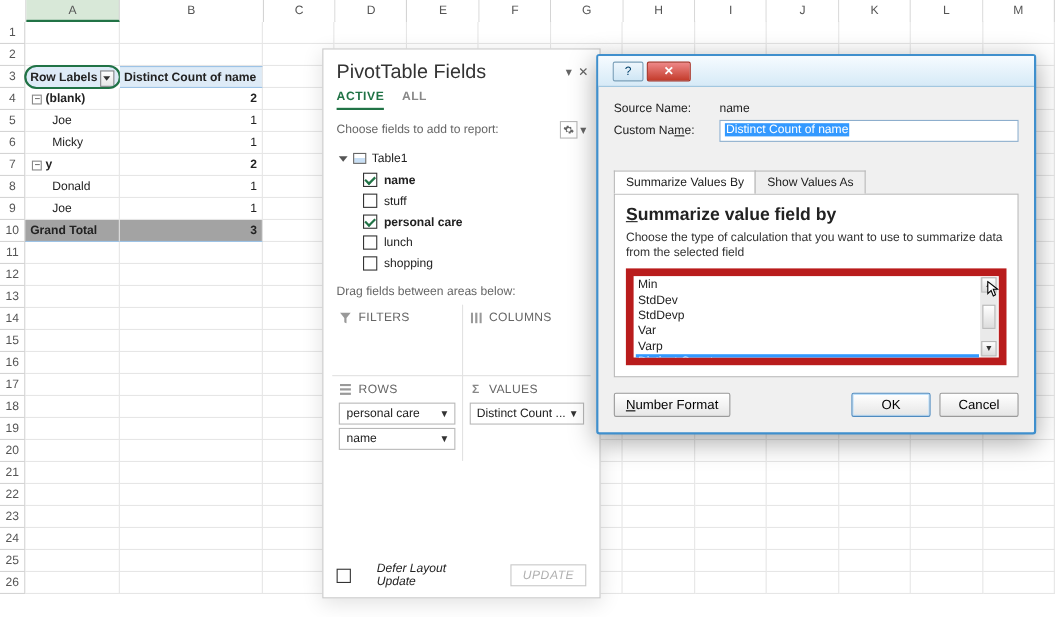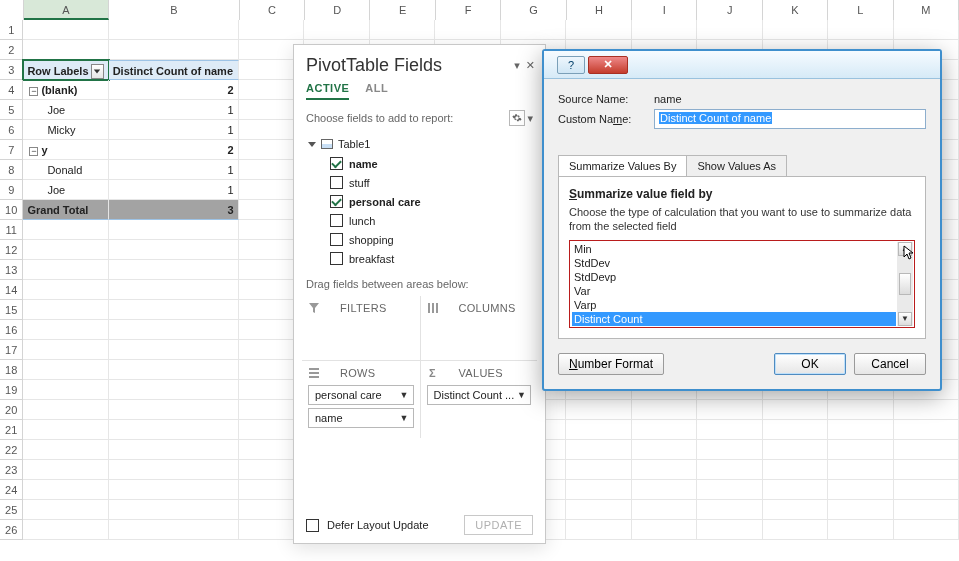--- a/index.html
+++ b/index.html
@@ -24,21 +24,21 @@
   .hcell.colA { background: #d8e8d8; border-bottom:2px solid #217346; }
 
   
   .pv-header { background: #deebf7; font-weight: 600; border-top:1px solid #9dc3e6; border-bottom:1px solid #9dc3e6; }
   .dropdown-btn { display:inline-flex; align-items:center; justify-content:center; width:15px; height:15px; border:1px solid #888; background:linear-gradient(#fff,#e6e6e6); margin-left:2px; }
   .dropdown-btn svg { width:8px; height:8px; }
   .exp { display:inline-block; width:9px; height:9px; border:1px solid #888; text-align:center; line-height:7px; font-size:9px; margin-right:3px; color:#333; }
   .bold { font-weight:600; }
   .numcell { text-align:right; }
   .gt { background:#a3a3a3; font-weight:600; border-bottom:1px solid #9dc3e6;}
-  .activeCell { outline:2px solid #217346; outline-offset:-1px; }
+  .activeCell { outline:2px solid #217346; outline-offset:-1px;border-radius:10px; }
 
   
   .pane { position:absolute; left:293px; top:44px; width:253px; height:500px; background:#fff; border:1px solid #c8c8c8; box-shadow:0 4px 18px rgba(0,0,0,.12); }
   .pane .title { padding:10px 10px 2px 12px; font-size:18px; color:#333; display:flex; align-items:center; }
   .pane .title .t { flex:1; }
   .pane .title .ctrl { font-size:11px; color:#666; margin-left:4px; cursor:default; }
   .pane .tabs { display:flex; padding:0 12px; gap:16px; font-size:11px; font-weight:600; }
   .pane .tabs .tab { color:#888; padding:4px 0; letter-spacing:.5px; }
   .pane .tabs .tab.active { color:#217346; border-bottom:2px solid #217346; }
   .pane .hint { padding:10px 12px 4px; color:#666; display:flex; align-items:center; }
@@ -46,49 +46,49 @@
   .fields { padding:4px 6px 6px 14px; }
   .tree-root { display:flex; align-items:center; gap:5px; padding:4px 0; }
   .tri { display:inline-block; width:0; height:0; border-left:4px solid transparent; border-right:4px solid transparent; border-top:5px solid #555; transform:rotate(0); }
   .table-icon { width:12px; height:10px; border:1px solid #666; background:linear-gradient(#fff 50%, #c8dff5 50%); }
   .field { display:flex; align-items:center; gap:6px; padding:3px 0 3px 22px; }
   .chk { width:13px; height:13px; border:1px solid #333; display:flex; align-items:center; justify-content:center; }
   .chk.checked::after { content:""; width:7px; height:4px; border-left:2px solid #217346; border-bottom:2px solid #217346; transform:rotate(-45deg); margin-top:-2px; }
   .drag-hint { padding:4px 12px 6px; color:#666; }
   .areas { display:flex; flex-wrap:wrap; padding:0 8px; gap:0; }
   .area { width:50%; padding:6px 6px 10px; }
-  .area .ah { display:flex; align-items:flex-end; gap:20px; color:#666; font-size:11px; letter-spacing:.3px; margin-bottom:6px; }
+  .area .ah { display:flex; align-items:flex-end; gap:6px; color:#666; font-size:11px; letter-spacing:.3px; margin-bottom:6px; }
   .area .pill { display:flex; align-items:center; justify-content:space-between; height:20px; border:1px solid #b8b8b8; padding:0 4px 0 6px; margin-top:3px; background:#fff; font-size:11px; }
   .area .pill .arrow { font-size:9px; color:#333; }
   .area.tall { min-height: 64px; }
   .area.mid { min-height: 60px; }
-  .pane-foot { position:absolute; left:0; right:0; bottom:8px; padding:0 12px; display:flex; align-items:center; gap:8px; }
+  .pane-foot { position:absolute; left:0; right:0; bottom:8px; padding:0 12px; display:flex; align-items:center; gap:24px;font-style:italic; }
   .ubox { width:13px; height:13px; border:1px solid #333; }
   .update-btn { margin-left:auto; border:1px solid #c8c8c8; color:#b0b0b0; padding:3px 10px; font-size:11px; letter-spacing:.5px; background:#fff; }
 
   .funnel, .cols-icon, .rows-icon, .sigma { display:inline-flex; align-items:center; justify-content:center; width:12px; height:12px; color:#888; }
 
   
   .dlg { position:absolute; left:542px; top:49px; width:400px; background:#f0f0f0; border:2px solid #3f8fcd; border-radius:3px; box-shadow:0 6px 24px rgba(0,0,0,.35); }
   .dlg-title { height:28px; background:linear-gradient(#f6fbff,#d6eaf7); display:flex; align-items:center; padding:0 4px 0 10px; color:#003f6a; font-size:12px; border-bottom:1px solid #9ac2de; }
   .dlg-title .t { flex:1; }
   .win-btn { width:28px; height:18px; margin-left:3px; border:1px solid #7a9fb8; border-radius:2px; display:flex; align-items:center; justify-content:center; font-size:11px; background:linear-gradient(#eef6fc,#cfe6f5); color:#003f6a; }
   .win-btn.close { background:linear-gradient(#e88,#c43c2c); border-color:#a82f22; color:#fff; width:40px; font-weight:bold; }
   .dlg-body { padding:10px 14px 14px; font-size:11px; }
   .frow { display:flex; align-items:center; gap:8px; margin:4px 0; }
   .frow label { white-space:nowrap; color:#222; width:88px; }
   .textin { flex:1; border:1px solid #8daecd; padding:2px 4px; font-size:11px; height:20px; background:#fff; }
   .textin .sel { background:#3399ff; color:#fff; padding:0 1px; }
   .tabs2 { display:flex; margin-top:26px; }
   .tab2 { border:1px solid #b8b8b8; background:#fff; padding:4px 10px; border-bottom:none; font-size:11px; margin-right:-1px; }
   .tab2.inactive { background:#efefef; }
   .tabpage { border:1px solid #b8b8b8; padding:10px; background:#fff; }
-  .strong { font-weight:600; display:block; margin-bottom:4px; font-size:12px; }
+  .strong { font-weight:600; display:block; margin-bottom:4px; font-size:16px; }
   .desc { color:#333; margin-bottom:6px; line-height:1.3; }
-  .listbox { position:relative; border:1px solid #b91c1c; height:88px; background:#fff; padding:1px 18px 1px 2px; overflow:hidden; }
+  .listbox { position:relative; border:7px solid #b91c1c; height:88px; background:#fff; padding:1px 18px 1px 2px; overflow:hidden; }
   .listbox .item { padding:0px 2px; font-size:11px; line-height:14px; }
   .listbox .item.sel { background:#3399ff; color:#fff; }
   .scroll { position:absolute; right:1px; top:1px; bottom:1px; width:16px; background:#eaeaea; display:flex; flex-direction:column; align-items:center; justify-content:space-between; }
   .scroll .sbtn { width:14px; height:14px; border:1px solid #b8b8b8; background:linear-gradient(#fff,#dcdcdc); display:flex; align-items:center; justify-content:center; font-size:8px; color:#333; }
   .scroll .thumb { width:12px; height:22px; border:1px solid #b8b8b8; background:linear-gradient(#fff,#dcdcdc); margin:0; }
   .cursor { position:absolute; width:16px; height:16px; pointer-events:none; }
   .dlg-foot { display:flex; align-items:center; gap:8px; margin-top:14px; }
   .btn { min-width:72px; height:22px; border:1px solid #9a9a9a; background:linear-gradient(#fff,#e6e6e6); padding:0 10px; font-size:12px; border-radius:2px; }
   .btn.primary { border:1px solid #4f8bc0; box-shadow:inset 0 0 0 1px #bde0fb; }
 
@@ -580,24 +580,20 @@
           <span class="bold">personal care</span>
         </div>
         <div class="field">
           <span class="chk "></span>
           <span class="">lunch</span>
         </div>
         <div class="field">
           <span class="chk "></span>
           <span class="">shopping</span>
         </div>
-        <div class="field">
-          <span class="chk "></span>
-          <span class="">breakfast</span>
-        </div>
       </div>
   <div class="drag-hint">Drag fields between areas below:</div>
   <div class="areas">
     <div class="area tall">
       <div class="ah">
             <span class="funnel">
               <svg width="10" height="10" viewBox="0 0 10 10">
                 <path d="M0 0h10L6 5v5L4 9V5z" fill="#999"></path>
               </svg>
             </span>

